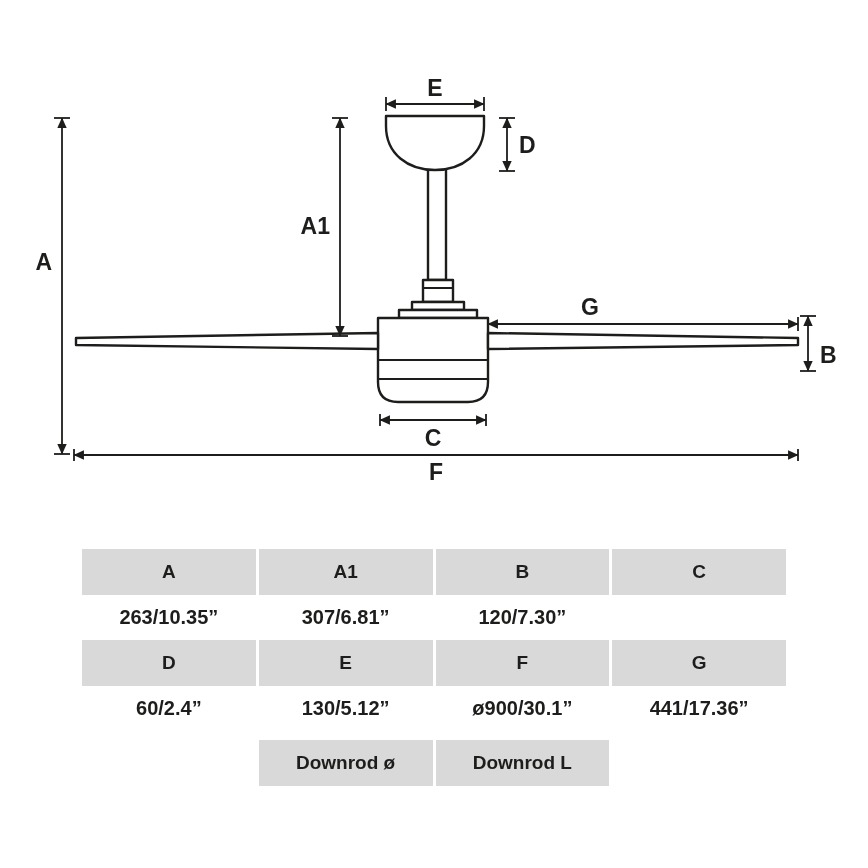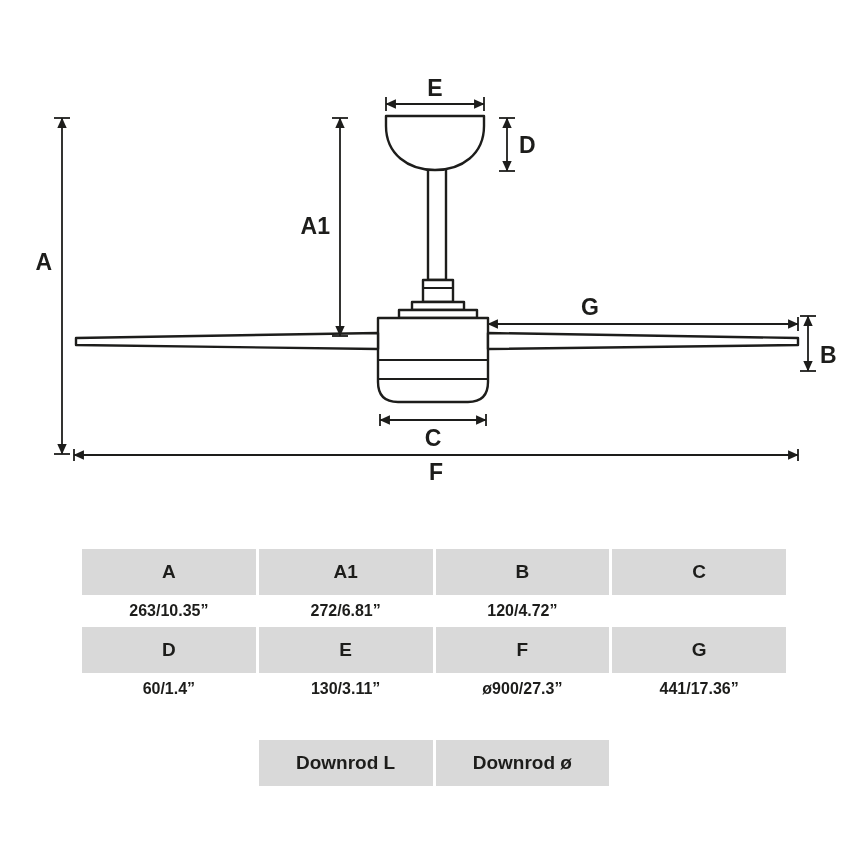--- a/index.html
+++ b/index.html
@@ -42,21 +42,21 @@
     column-gap: 3px;
   }
   .t-cell {
     display: flex;
     align-items: center;
     justify-content: center;
     font-weight: 700;
     text-align: center;
   }
   .t-row.hdr .t-cell { height: 46px; background: var(--header-bg, #d9d9d9); font-size: 19px; }
-  .t-row.val .t-cell { height: 32px; background: transparent; font-size: 16px; }
+  .t-row.val .t-cell { height: 45px; background: transparent; font-size: 20px; }
   .t-cell.blank { background: transparent !important; }
 </style>
 </head>
 <body>
 
 <div class="page">
 
   <svg class="diagram" width="868" height="520" viewBox="0 0 868 520">
     <defs>
       <marker id="arr" viewBox="0 0 10 10" refX="8.5" refY="5" markerWidth="6.5" markerHeight="6.5" orient="auto-start-reverse">
@@ -137,39 +137,39 @@
 
   <div class="tbl tbl-main">
     <div class="t-row hdr">
       <div class="t-cell">A</div>
       <div class="t-cell">A1</div>
       <div class="t-cell">B</div>
       <div class="t-cell">C</div>
     </div>
     <div class="t-row val">
       <div class="t-cell">263/10.35”</div>
-      <div class="t-cell">272/6.81”</div>
-      <div class="t-cell">120/4.72”</div>
+      <div class="t-cell">307/6.81”</div>
+      <div class="t-cell">120/7.30”</div>
     </div>
     <div class="t-row hdr">
       <div class="t-cell">D</div>
       <div class="t-cell">E</div>
       <div class="t-cell">F</div>
       <div class="t-cell">G</div>
     </div>
     <div class="t-row val">
-      <div class="t-cell">60/1.4”</div>
-      <div class="t-cell">130/3.11”</div>
-      <div class="t-cell">ø900/27.3”</div>
+      <div class="t-cell">60/2.4”</div>
+      <div class="t-cell">130/5.12”</div>
+      <div class="t-cell">ø900/30.1”</div>
       <div class="t-cell">441/17.36”</div>
     </div>
   </div>
 
   <div class="tbl tbl-downrod">
     <div class="t-row hdr">
       <div class="t-cell blank"></div>
+      <div class="t-cell">Downrod ø</div>
       <div class="t-cell">Downrod L</div>
-      <div class="t-cell">Downrod ø</div>
       <div class="t-cell blank"></div>
     </div>
   </div>
 
 </div>
 
 </body></html>

